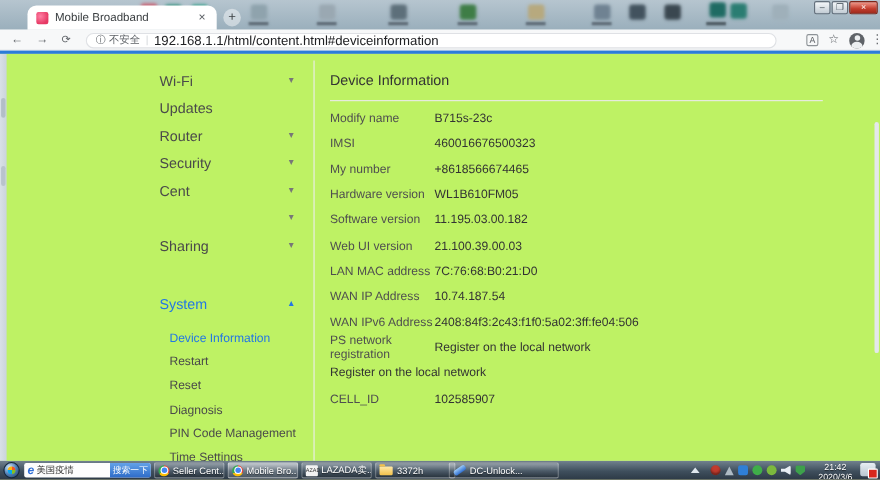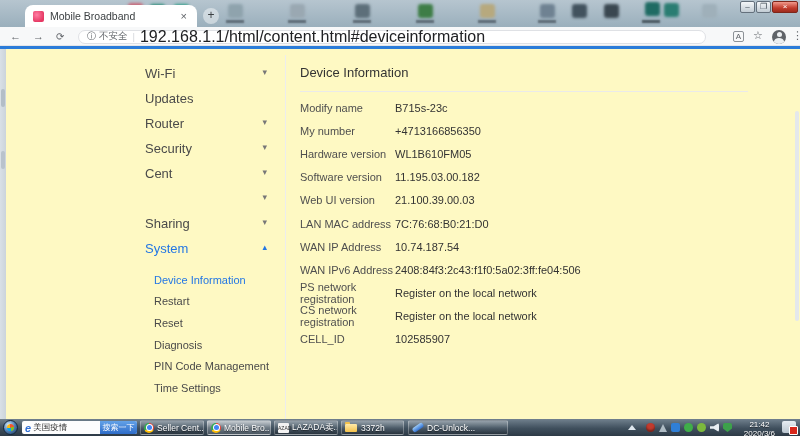--- a/index.html
+++ b/index.html
@@ -43,50 +43,50 @@
   .toolbar{ position:absolute; left:0; top:27px; right:0; height:19px; background:#f7f8f9;
             border-bottom:1px solid #e4e6e9; }
   .nav-ic{ position:absolute; top:2px; font-size:11px; color:#5f6368; line-height:15px; }
   .ic-back{ left:10px; } .ic-fwd{ left:33px; } .ic-reload{ left:56px; font-size:10px; }
   .omnibox{ position:absolute; left:78px; top:2.5px; width:628px; height:14px;
             background:#fff; border:1px solid #dfe1e5; border-radius:8px;
             display:flex; align-items:center; padding:0 8px; font-size:9.5px; }
   .ob-info{ color:#5f6368; font-size:9px; margin-right:3px; }
   .ob-sec{ color:#5f6368; }
   .ob-sep{ color:#d4d7db; margin:0 5px; }
-  .ob-url{ color:#202124; font-size:16px; white-space:nowrap; overflow:hidden; }
+  .ob-url{ color:#202124; font-size:12px; white-space:nowrap; overflow:hidden; }
   .ic-translate{ position:absolute; left:733px; top:4px; width:11px; height:11px;
                  border:1px solid #8d9297; border-radius:2px; color:#5f6368; font-size:8px;
                  line-height:9px; text-align:center; }
   .ic-star{ position:absolute; left:753px; top:2px; font-size:11px; color:#5f6368; }
   .avatar{ position:absolute; left:772px; top:2.5px; width:14px; height:14px; border-radius:50%;
            background:#5f6368; overflow:hidden; }
   .avatar::before{ content:""; position:absolute; left:4.5px; top:2.5px; width:5px; height:5px;
            border-radius:50%; background:#eceff1; }
   .avatar::after{ content:""; position:absolute; left:2px; top:8.5px; width:10px; height:7px;
            border-radius:50%; background:#eceff1; }
   .ic-dots{ position:absolute; left:792px; top:2px; font-size:11px; color:#5f6368; }
 
   
   .blue-line{ position:absolute; left:0; top:46px; right:0; height:3px; background:#2b7cd9; }
-  .page{ position:absolute; left:0; top:49px; right:0; bottom:17px; background:#fef9c3;
+  .page{ position:absolute; left:0; top:49px; right:0; bottom:17px; background:#bef264;
          overflow:hidden; }
   .left-strip{ position:absolute; left:0; top:0; width:6px; height:100%;
                background:linear-gradient(90deg,#d9e0e6,#cbd4db); }
   .left-strip::after{ content:""; position:absolute; left:1px; top:40px; width:4px; height:18px;
                background:#b3bec7; box-shadow:0 62px 0 #b9c3cc; border-radius:2px; }
   .v-divider{ position:absolute; left:285px; top:6px; bottom:0; width:1px; background:#ededed; }
   .page-scroll{ position:absolute; right:1px; top:62px; width:4px; height:210px;
                 background:#e4e8eb; border-radius:2px; }
 
   .sidebar{ position:absolute; left:145px; top:12px; width:140px; }
   .nav-item{ position:relative; height:25px; display:flex; align-items:center;
              font-size:13px; color:#4a4a4a; }
   .nav-item .chev{ position:absolute; right:18px; top:6px; font-size:9px; color:#777; }
-  .nav-item.active{ color:#2377e4; }
+  .nav-item.active{ color:#2377e4;margin-top:28px; }
   .nav-item.active .chev{ color:#2377e4; }
   .submenu{ margin-top:8px; }
   .sub-item{ height:21.6px; display:flex; align-items:center; padding-left:9px;
              font-size:11px; color:#4a4a4a; }
   .sub-item.active{ color:#2377e4; }
 
   .content{ position:absolute; left:300px; top:0; right:52px; }
   .c-title{ padding-top:16px; font-size:13px; color:#333; }
   .c-hr{ height:1px; background:#eaeaea; margin-top:11px; }
   .rows{ margin-top:4px; }
@@ -238,22 +238,26 @@
 
     <div class="content">
       <div class="c-title">Device Information</div>
       <div class="c-hr"></div>
       <div class="rows">
         <div class="row">
             <span class="rl">Modify name</span>
             <span class="rv">B715s-23c</span>
           </div>
         <div class="row">
+            <span class="rl">IMSI</span>
+            <span class="rv">460016676500323</span>
+          </div>
+        <div class="row">
             <span class="rl">My number</span>
-            <span class="rv">+4713166856350</span>
+            <span class="rv">+8618566674465</span>
           </div>
         <div class="row">
             <span class="rl">Hardware version</span>
             <span class="rv">WL1B610FM05</span>
           </div>
         <div class="row">
             <span class="rl">Software version</span>
             <span class="rv">11.195.03.00.182</span>
           </div>
         <div class="row">
@@ -270,21 +274,20 @@
           </div>
         <div class="row">
             <span class="rl">WAN IPv6 Address</span>
             <span class="rv">2408:84f3:2c43:f1f0:5a02:3ff:fe04:506</span>
           </div>
         <div class="row">
             <span class="rl">PS network registration</span>
             <span class="rv">Register on the local network</span>
           </div>
         <div class="row">
-            <span class="rl">CS network registration</span>
             <span class="rv">Register on the local network</span>
           </div>
         <div class="row">
             <span class="rl">CELL_ID</span>
             <span class="rv">102585907</span>
           </div>
       </div>
     </div>
   </div>
 
@@ -302,21 +305,21 @@
       <span>Seller Cent...</span>
     </div>
     <div class="titem active" style="left:207px;width:64px;">
       <span class="chrome-ic"></span>
       <span>Mobile Bro...</span>
     </div>
     <div class="titem" style="left:274px;width:64px;">
       <span class="azad-ic">AZAD</span>
       <span>LAZADA卖...</span>
     </div>
-    <div class="titem" style="left:341px;width:63px;">
+    <div class="titem" style="left:341px;width:73px;">
       <span class="folder-ic"></span>
       <span>3372h</span>
     </div>
     <div class="titem" style="left:408px;width:100px;">
       <span class="dc-ic"></span>
       <span>DC-Unlock...</span>
     </div>
 
     <div class="tray">
       <span class="tray-up"></span>

